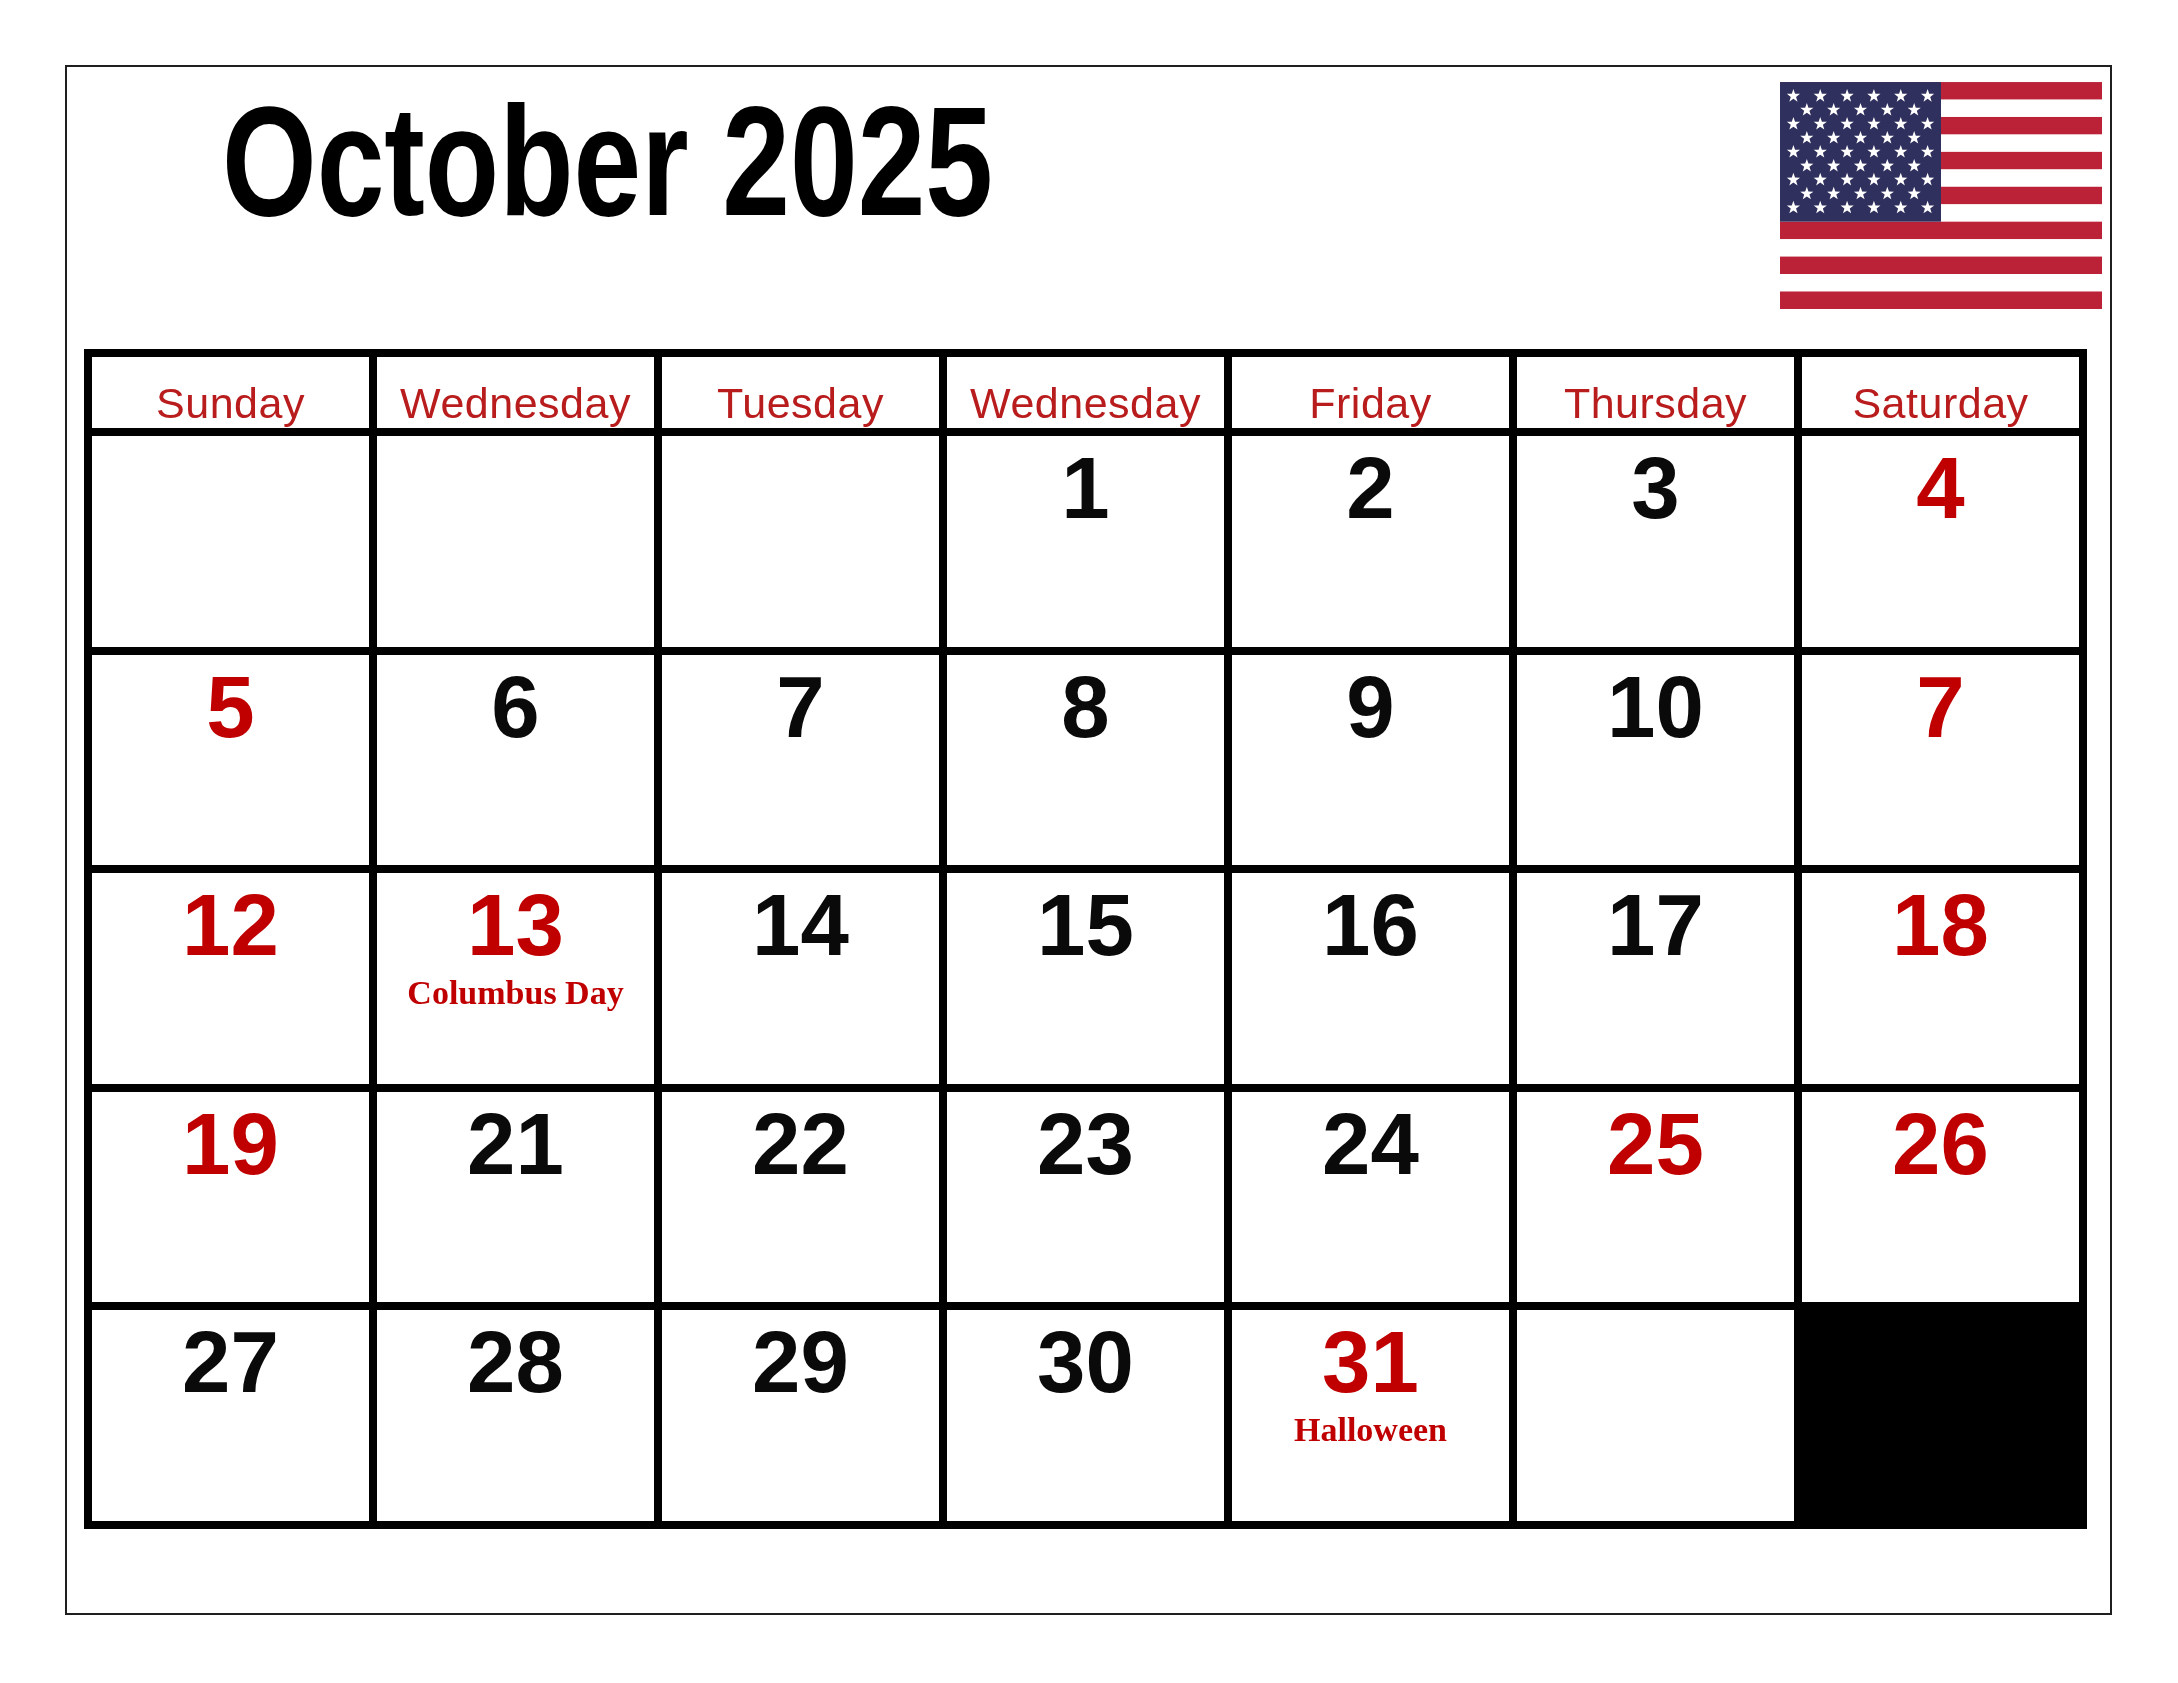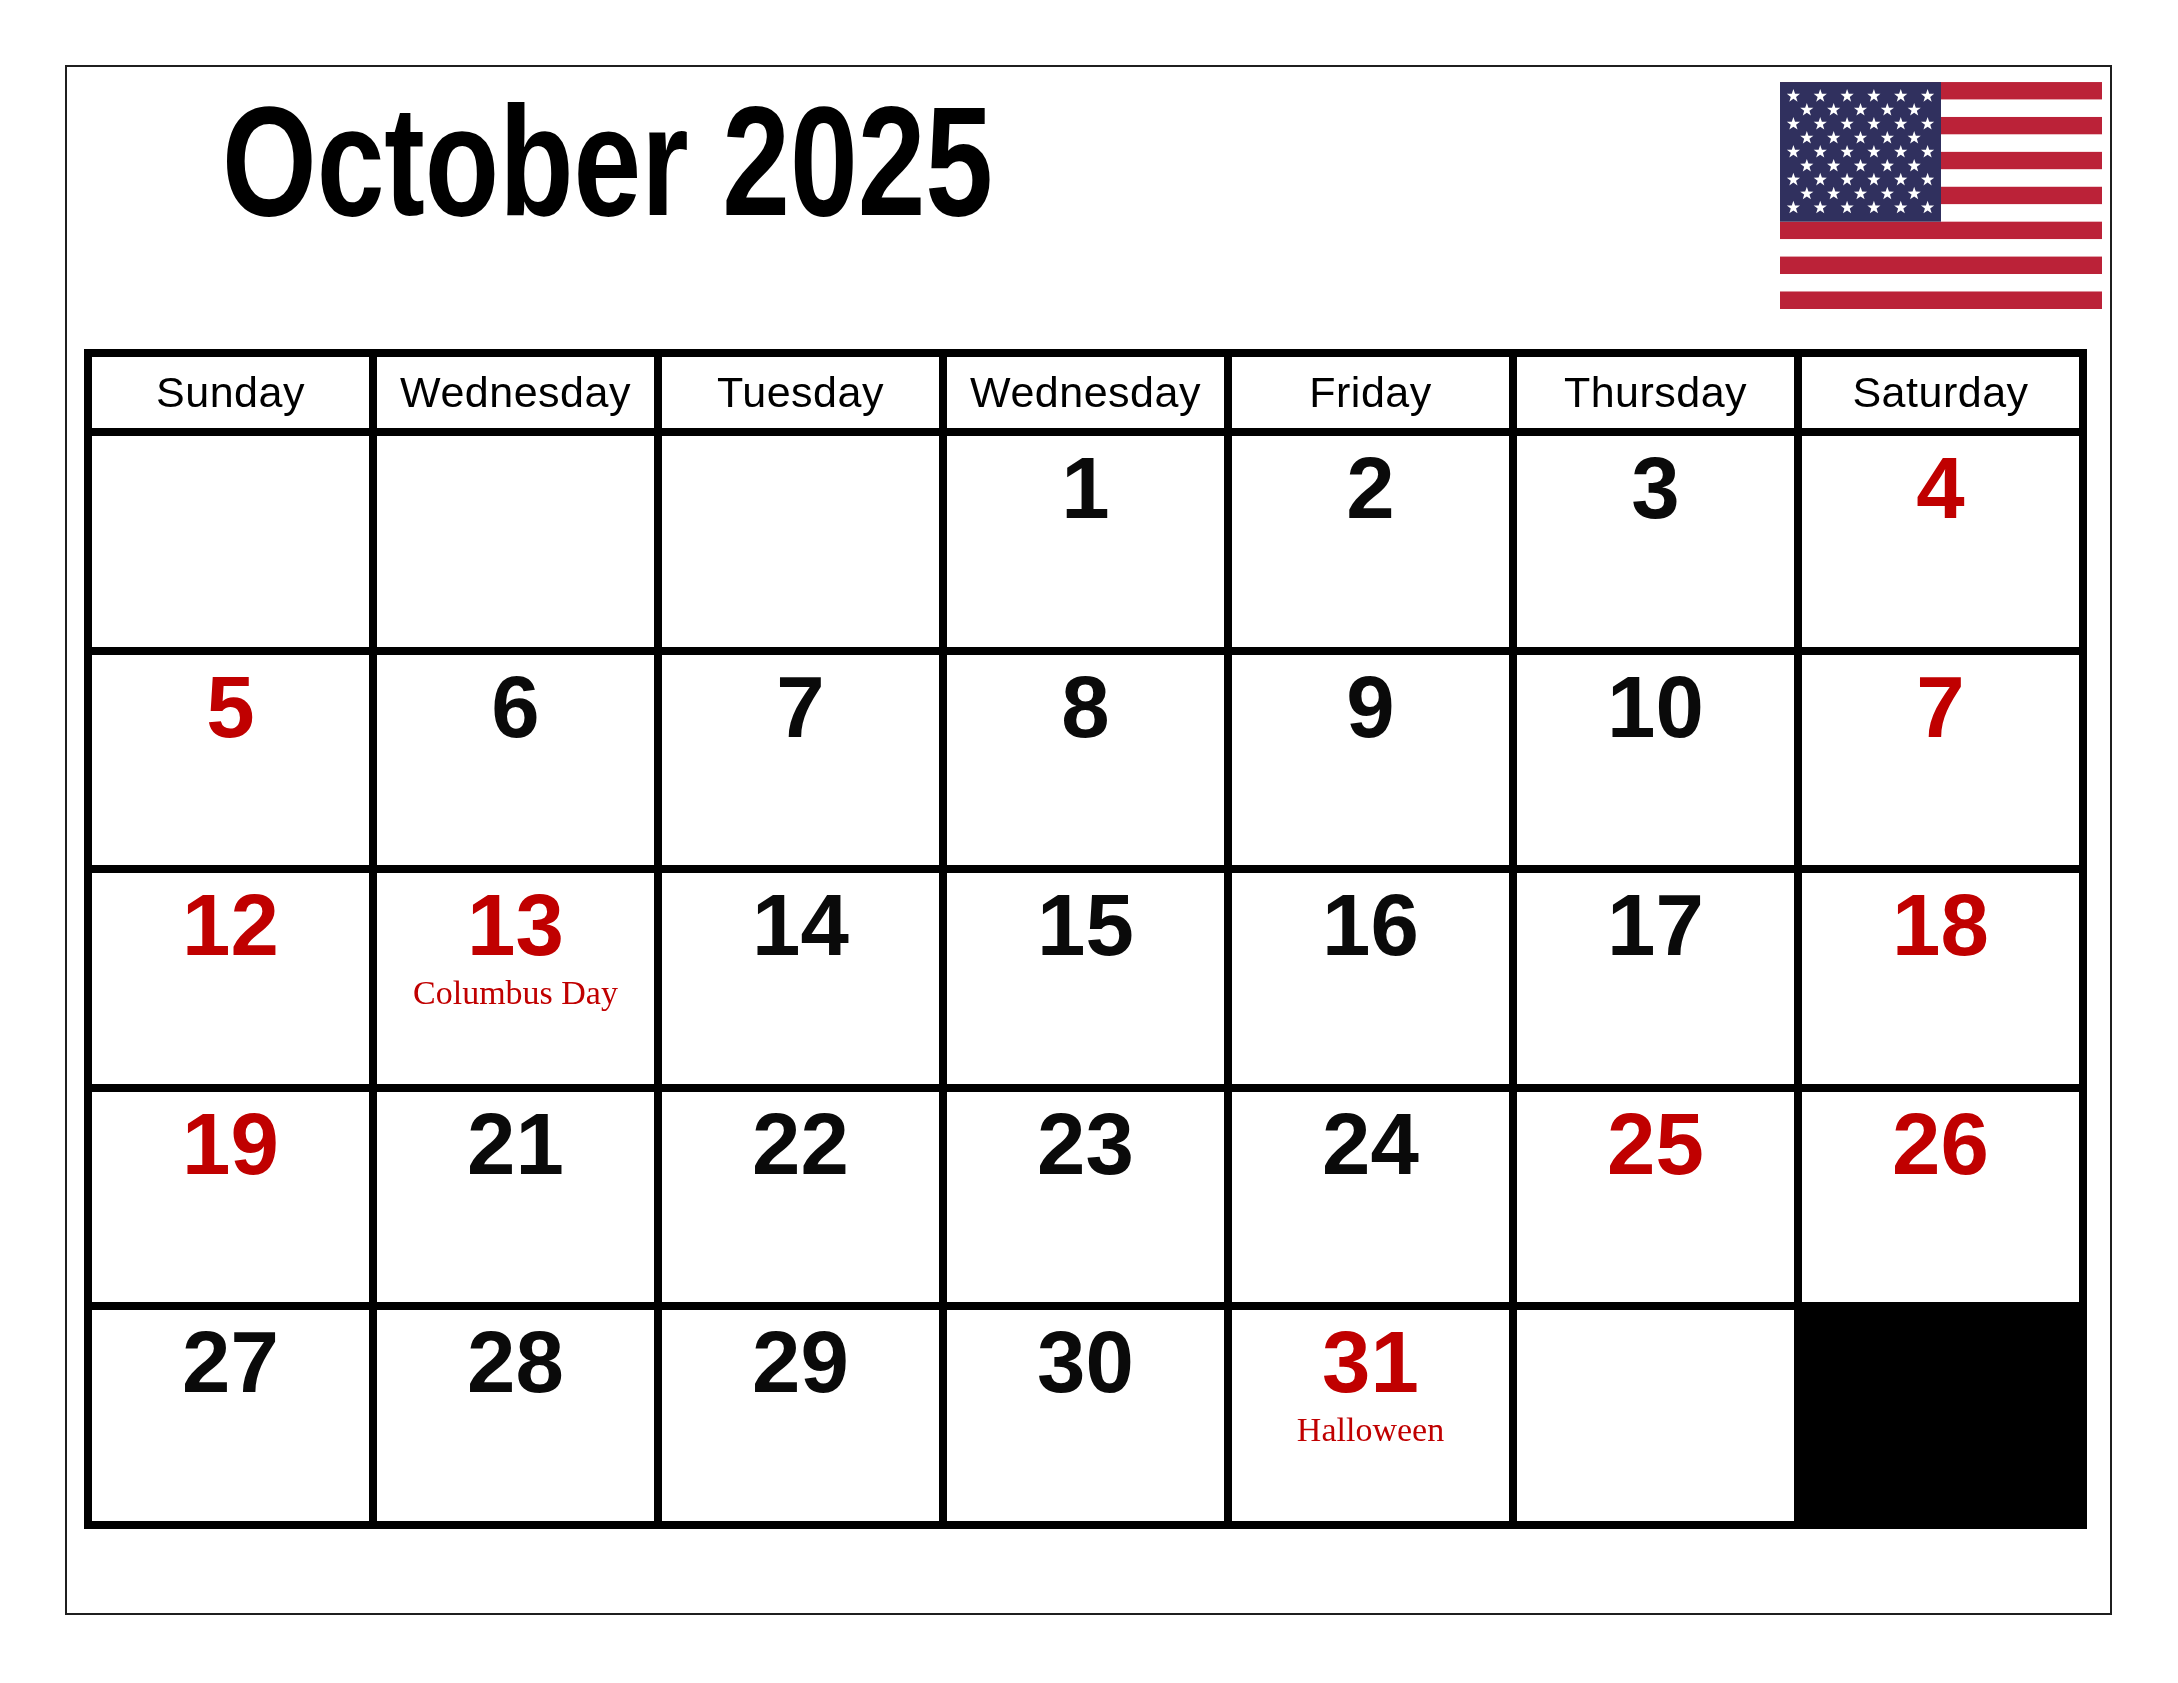--- a/index.html
+++ b/index.html
@@ -57,46 +57,46 @@
     display: grid;
     grid-template-columns: repeat(7, 1fr);
     grid-template-rows: 71px repeat(5, 1fr);
     gap: 8px;
     padding: 8px;
     background: #000000;
   }
   .hcell {
     background: #ffffff;
     display: flex;
-    align-items: center;
+    align-items: flex-end;
     justify-content: center;
     font-size: 43px;
     font-weight: 400;
-    color: #000000;
+    color: #b91c1c;
     letter-spacing: 0.5px;
   }
   .cell {
     background: #ffffff;
     text-align: center;
     padding-top: 8px;
     box-sizing: border-box;
     overflow: hidden;
   }
   .daynum {
     font-size: 87px;
     font-weight: 700;
     line-height: 1.0;
     color: #0a0a0a;
     font-family: "Liberation Sans", "DejaVu Sans", sans-serif;
   }
   .cell.red .daynum { color: #c00000; }
   .holiday {
     margin-top: 6px;
     font-family: "Liberation Serif", "DejaVu Serif", serif;
-    font-weight: 400;
+    font-weight: 700;
     font-size: 34px;
     color: #c00000;
     line-height: 1.1;
   }
 </style>
 </head>
 <body>
 
 <div id="canvas">
   <div class="page-border"></div>

